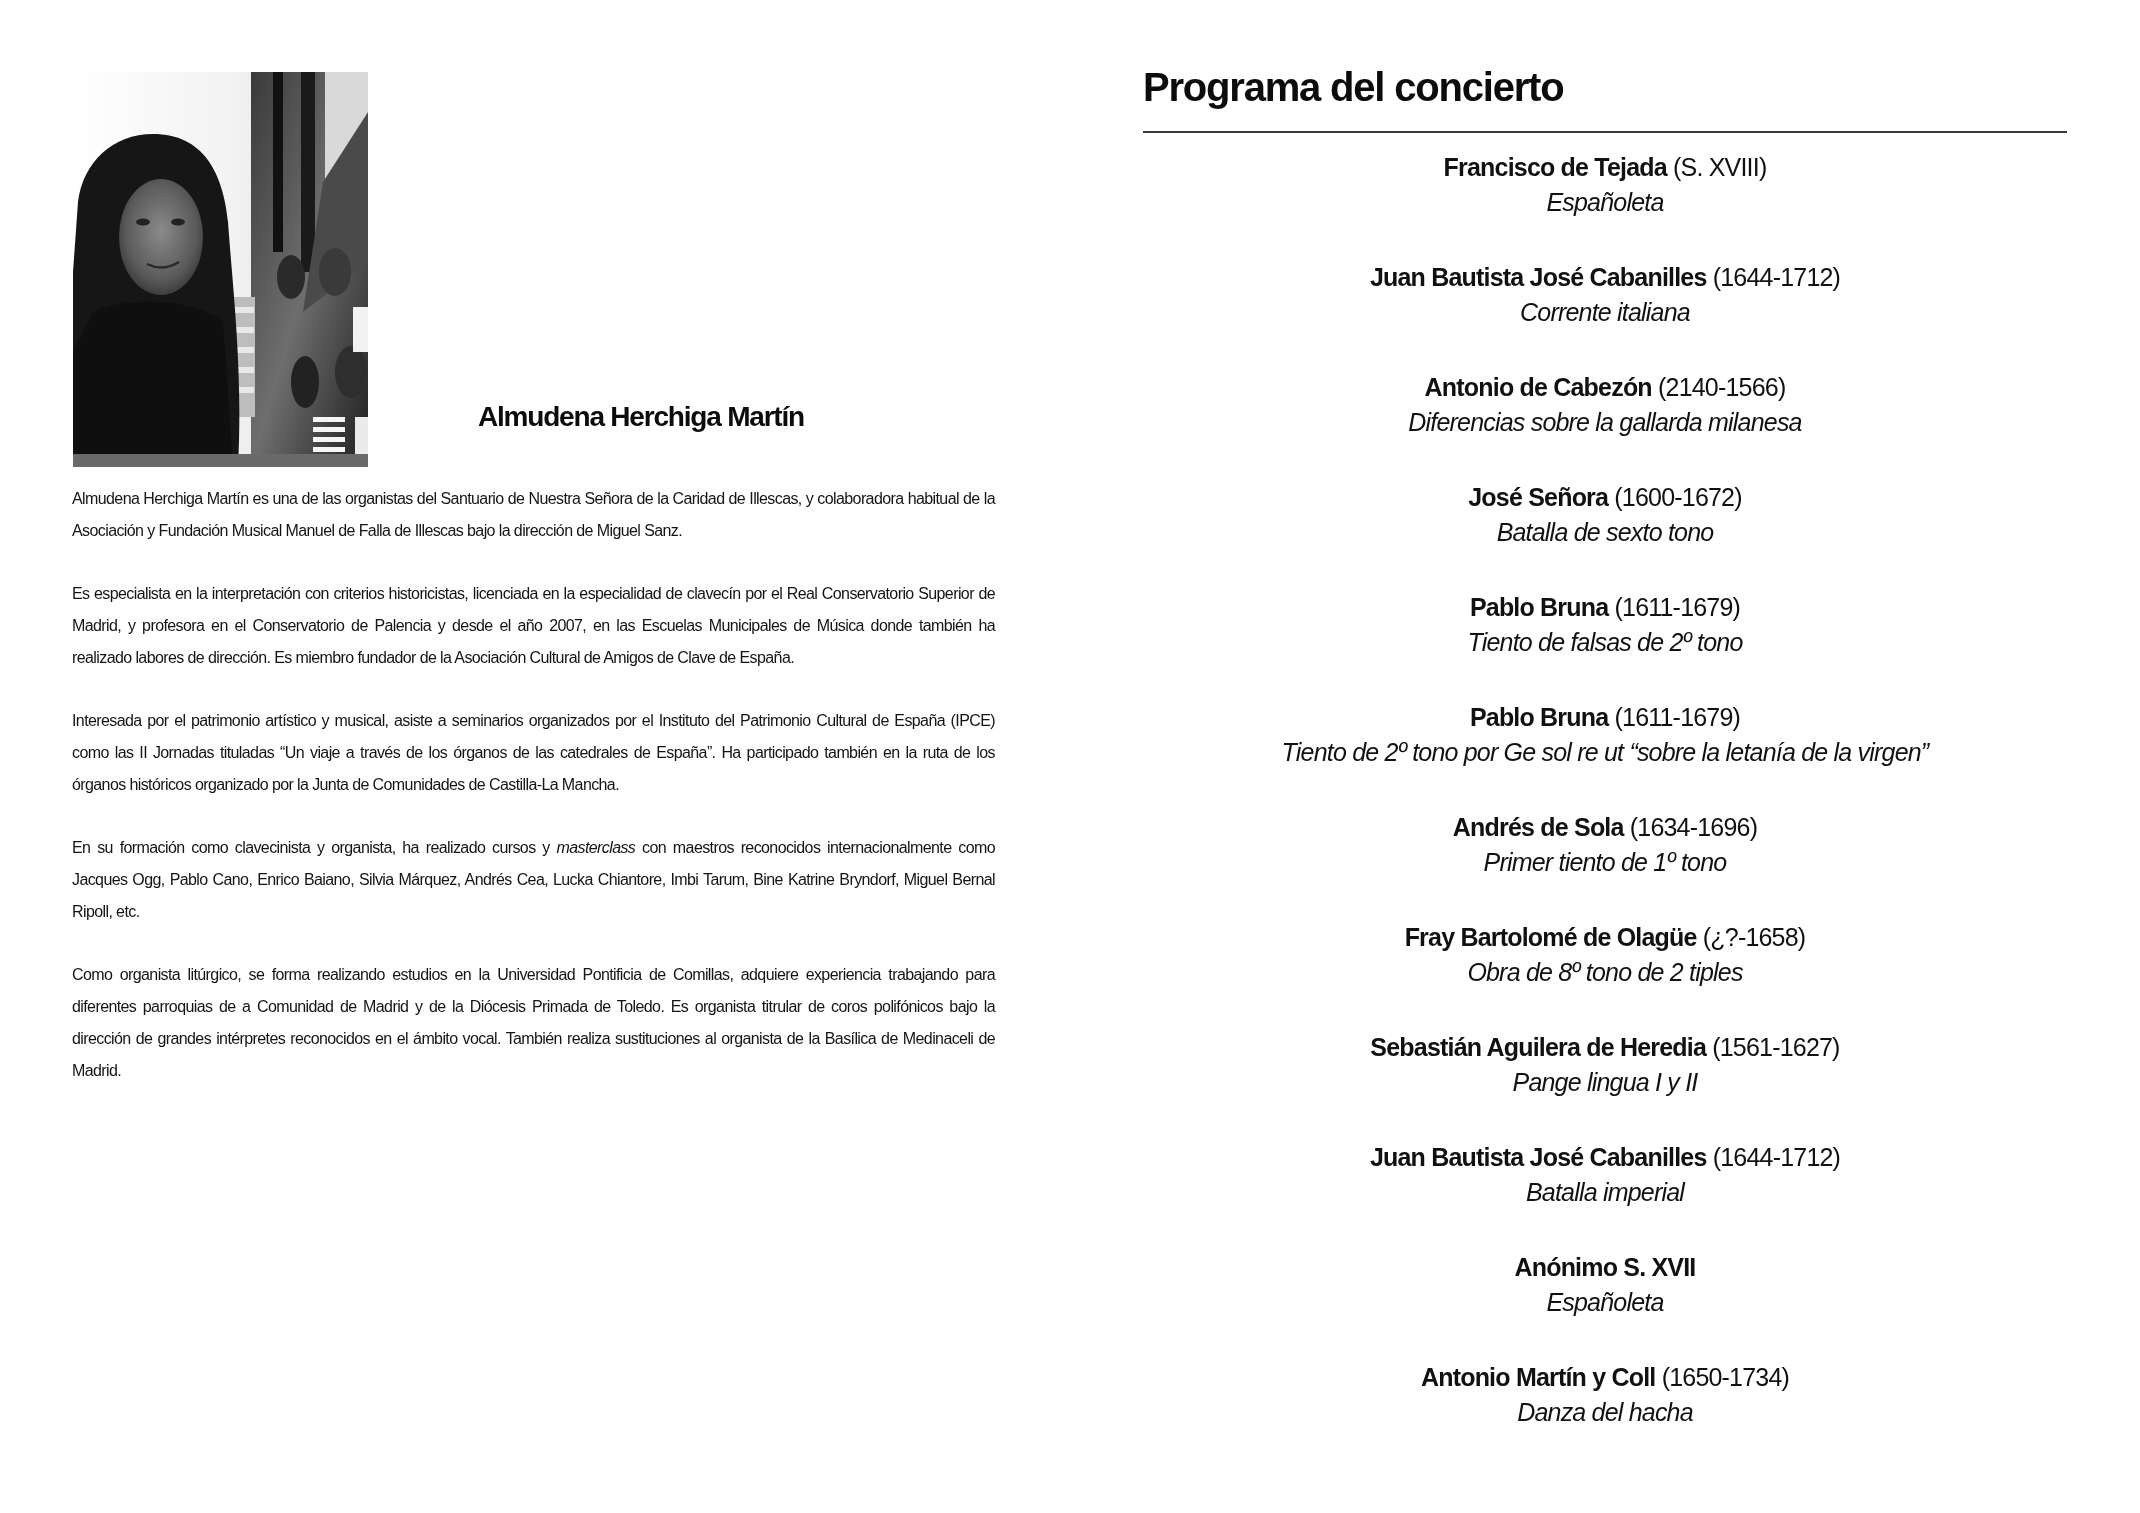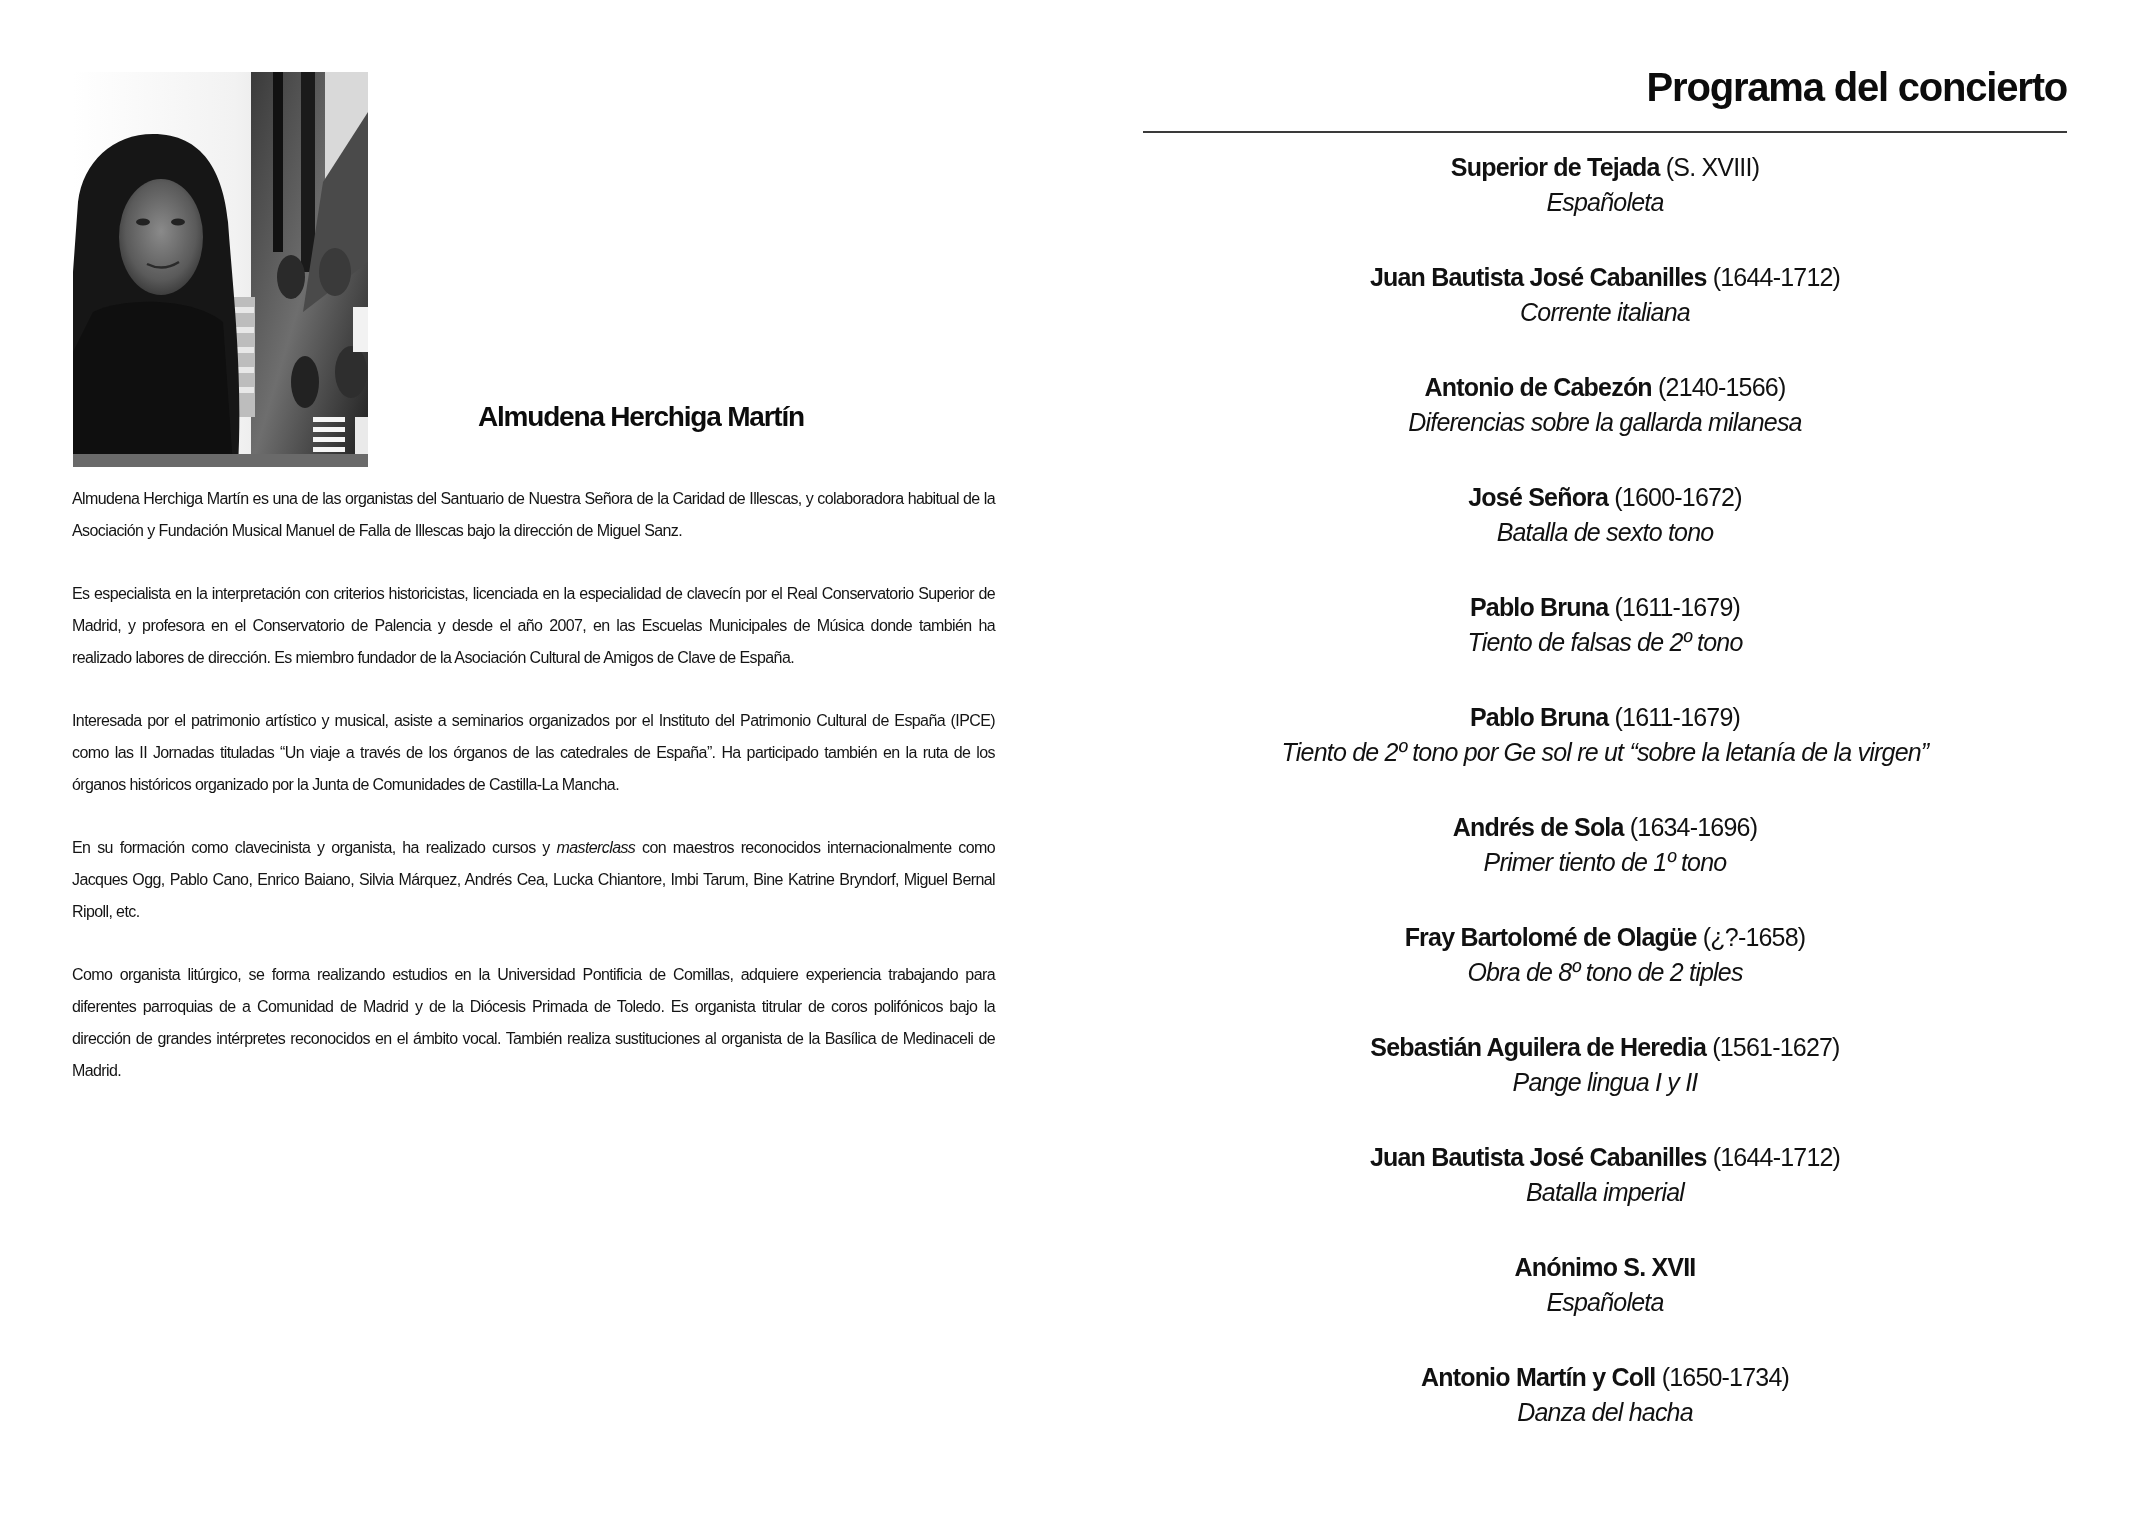--- a/index.html
+++ b/index.html
@@ -4,21 +4,21 @@
 <style>
   html, body { margin: 0; padding: 0; background: #ffffff; }
   body { width: 2140px; height: 1513px; position: relative; overflow: hidden; color: #111111; font-family: "Liberation Sans", "DejaVu Sans", sans-serif; }
   .photo { position: absolute; left: 73px; top: 72px; width: 295px; height: 395px; overflow: hidden; background: #f4f4f4; }
   .photo svg { display: block; width: 100%; height: 100%; }
   .bio-title { position: absolute; left: 470px; top: 386px; width: 525px; text-align: left; font-weight: bold; font-size: 28px; letter-spacing: -1.2px; line-height: 46px; margin: 8px; color: #0c0c0c; }
   .bio { position: absolute; left: 72px; top: 483px; width: 923px; font-size: 16px; line-height: 32px; text-align: justify; color: #141414; letter-spacing: -0.6px; }
   .bio p { margin: 0 0 31px 0; }
   .bio em { font-style: italic; }
   .program { position: absolute; left: 1143px; top: 0; width: 924px; }
-  .program-title { position: absolute; left: 0; top: 62px; width: 924px; text-align: right; font-weight: bold; font-size: 40px; letter-spacing: -1.2px; line-height: 50px; margin: 0; color: #0c0c0c; }
+  .program-title { position: absolute; left: 0; top: 62px; width: 924px; text-align: left; font-weight: bold; font-size: 40px; letter-spacing: -1.2px; line-height: 50px; margin: 0; color: #0c0c0c; }
   .program-rule { position: absolute; left: 0; top: 131px; width: 924px; height: 2px; background: #3a3a3a; border: 0; margin: 0; }
   .program-list { position: absolute; left: -80px; top: 150px; width: 1084px; list-style: none; margin: 0; padding: 0; }
   .program-item { height: 110px; text-align: center; }
   .composer { display: block; font-size: 25px; line-height: 34px; letter-spacing: -0.8px; color: #111; }
   .composer .name { font-weight: bold; }
   .composer .dates { font-weight: normal; margin-top: 24px; }
   .work { display: block; font-style: italic; font-size: 25px; line-height: 37px; letter-spacing: -0.8px; color: #111; }
 </style>
 </head>
 <body>
@@ -93,21 +93,21 @@
   <p>Interesada por el patrimonio artístico y musical, asiste a seminarios organizados por el Instituto del Patrimonio Cultural de España (IPCE) como las II Jornadas tituladas “Un viaje a través de los órganos de las catedrales de España”. Ha participado también en la ruta de los órganos históricos organizado por la Junta de Comunidades de Castilla-La Mancha.</p>
   <p><span>En su formación como clavecinista y organista, ha realizado cursos y </span><em>masterclass</em><span> con maestros reconocidos internacionalmente como Jacques Ogg, Pablo Cano, Enrico Baiano, Silvia Márquez, Andrés Cea, Lucka Chiantore, Imbi Tarum, Bine Katrine Bryndorf, Miguel Bernal Ripoll, etc.</span></p>
   <p>Como organista litúrgico, se forma realizando estudios en la Universidad Pontificia de Comillas, adquiere experiencia trabajando para diferentes parroquias de a Comunidad de Madrid y de la Diócesis Primada de Toledo. Es organista titrular de coros polifónicos bajo la dirección de grandes intérpretes reconocidos en el ámbito vocal. También realiza sustituciones al organista de la Basílica de Medinaceli de Madrid.</p>
 </div>
 
 <section class="program">
   <h2 class="program-title">Programa del concierto</h2>
   <hr class="program-rule">
   <ul class="program-list">
     <li class="program-item">
-      <span class="composer"><span class="name">Superior de Tejada</span> <span class="dates">(S. XVIII)</span></span>
+      <span class="composer"><span class="name">Francisco de Tejada</span> <span class="dates">(S. XVIII)</span></span>
       <span class="work">Españoleta</span>
     </li>
     <li class="program-item">
       <span class="composer"><span class="name">Juan Bautista José Cabanilles</span> <span class="dates">(1644-1712)</span></span>
       <span class="work">Corrente italiana</span>
     </li>
     <li class="program-item">
       <span class="composer"><span class="name">Antonio de Cabezón</span> <span class="dates">(2140-1566)</span></span>
       <span class="work">Diferencias sobre la gallarda milanesa</span>
     </li>

